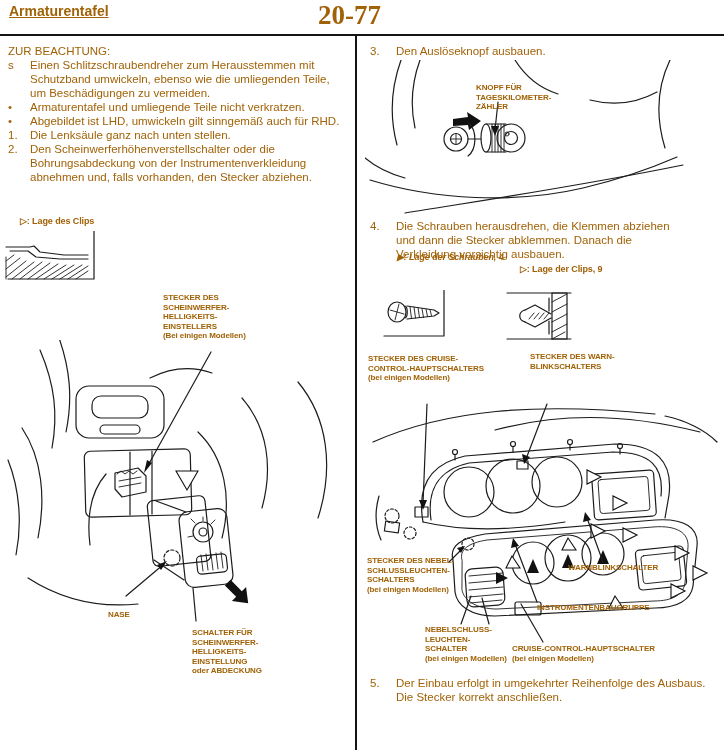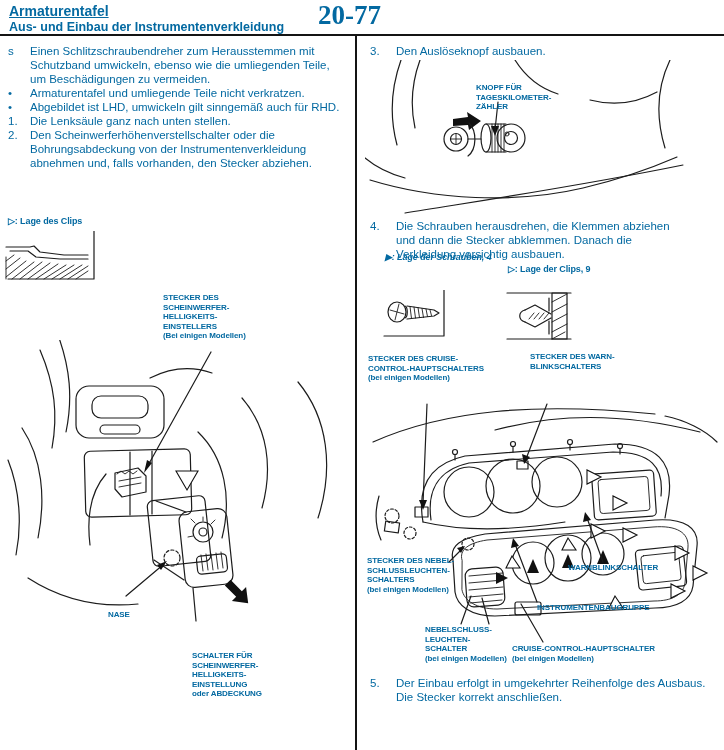--- a/index.html
+++ b/index.html
@@ -1,56 +1,56 @@
 <!DOCTYPE html>
 <html><head>
 <meta charset="utf-8">
 <style>
   html,body{margin:0;padding:0;background:#9a9a9a;}
   .page{position:relative;width:724px;height:750px;background:#ffffff;
-        font-family:"Liberation Sans",sans-serif;color:#0369a1;overflow:hidden;}
+        font-family:"Liberation Sans",sans-serif;color:#a16207;overflow:hidden;}
   svg{position:absolute;}
   svg path,svg line,svg circle,svg ellipse,svg rect,svg polyline{fill:none;stroke:#1c1c1c;stroke-width:1.2;stroke-linecap:round;stroke-linejoin:round;}
   svg .fill{fill:#111;stroke:none;}
   svg .open-tri{fill:#fff;stroke:#111;stroke-width:1.1;}
   svg .thin{stroke-width:0.9;}
 
   .hdr-title{position:absolute;left:9px;top:3px;font-size:14px;font-weight:bold;text-decoration:underline;}
   .hdr-sub{position:absolute;left:9px;top:20px;font-size:12.5px;font-weight:bold;}
   .hdr-page{position:absolute;left:318px;top:0px;font-size:27px;font-weight:bold;font-family:Liberation Serif, serif;}
   .hdr-rule{position:absolute;left:0;top:34px;width:724px;height:2px;background:#141414;}
   .col-divider{position:absolute;left:355px;top:36px;width:1.5px;height:714px;background:#141414;}
 
   .textcol{position:absolute;font-size:11.5px;line-height:14px;}
   .note-block{left:8px;top:44px;width:340px;}
   .trow{display:flex;align-items:flex-start;}
   .tmark{width:22px;flex:0 0 22px;}
   .ttext{flex:1;}
 
-  .legend{position:absolute;font-size:9px;font-weight:bold;letter-spacing:-0.1px;}
+  .legend{position:absolute;font-size:9px;font-weight:bold;letter-spacing:-0.1px;margin-left:12px;}
   .fig-label{position:absolute;font-size:8px;font-weight:bold;line-height:9.5px;
              white-space:pre-line;letter-spacing:-0.1px;}
   .step-row{position:absolute;display:flex;font-size:11.5px;line-height:14px;}
   .step-num{width:26px;flex:0 0 26px;}
   .step-text{flex:1;}
 
   .footer{position:absolute;left:14px;top:697px;font-size:35px;font-weight:bold;letter-spacing:2px;}
 </style>
 </head>
 <body>
 
 <div class="page">
 
   <div class="hdr-title">Armaturentafel</div>
-  <div class="hdr-sub">Aus- und Einbau der Instrumentenverkleidung</div>
   <div class="hdr-page">20-77</div>
   <div class="hdr-rule"></div>
   <div class="col-divider"></div>
 
   <div class="textcol note-block">
+    <div>ZUR BEACHTUNG:</div>
     <div class="trow">
       <span class="tmark">s</span>
       <span class="ttext">Einen Schlitzschraubendreher zum Herausstemmen mit Schutzband umwickeln, ebenso wie die umliegenden Teile, um Beschädigungen zu vermeiden.</span>
     </div>
     <div class="trow">
       <span class="tmark">•</span>
       <span class="ttext">Armaturentafel und umliegende Teile nicht verkratzen.</span>
     </div>
     <div class="trow">
       <span class="tmark">•</span>
@@ -129,21 +129,21 @@
 
     <line x1="196" y1="281" x2="193" y2="248"></line>
   </svg>
 
   <div class="fig-label" style="left:163px;top:293px;">STECKER DES
 SCHEINWERFER-
 HELLIGKEITS-
 EINSTELLERS
 (Bei einigen Modellen)</div>
   <div class="fig-label" style="left:108px;top:610px;">NASE</div>
-  <div class="fig-label" style="left:192px;top:651px;">SCHALTER FÜR
+  <div class="fig-label" style="left:192px;top:628px;">SCHALTER FÜR
 SCHEINWERFER-
 HELLIGKEITS-
 EINSTELLUNG
 oder ABDECKUNG</div>
 
 
   <div class="step-row" style="left:370px;top:44px;width:340px;">
     <span class="step-num">3.</span>
     <span class="step-text">Den Auslöseknopf ausbauen.</span>
   </div>

